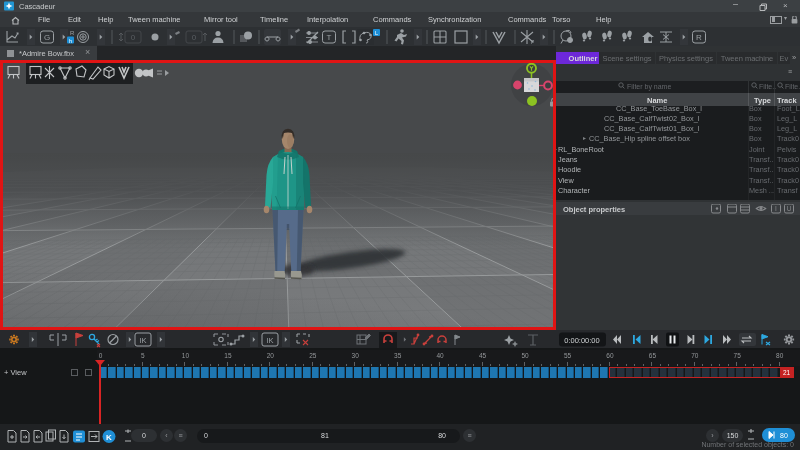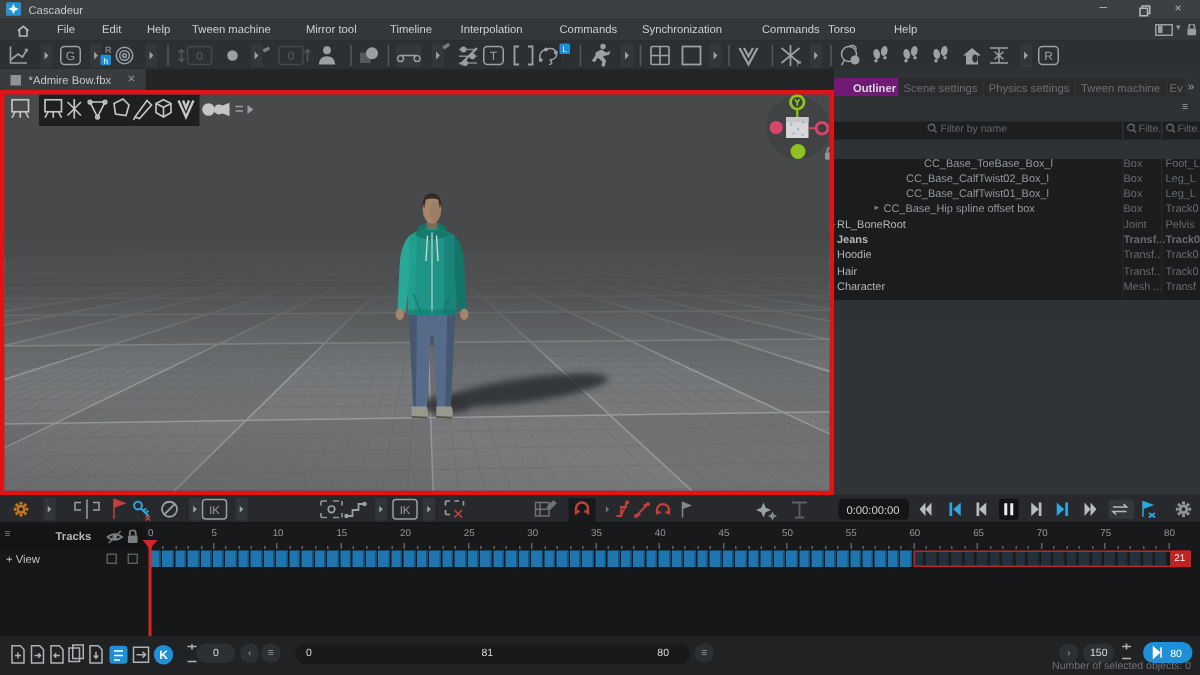--- a/index.html
+++ b/index.html
@@ -520,21 +520,21 @@
             <path d="M147,10.5 L152,8.5 L152,17.5 L147,15.5 Z"></path>
           </g>
           <path d="M156,11 h5 M156,14 h5" stroke="#9a9da0" stroke-width="1"></path>
           <path d="M164,10 l4,3 l-4,3 Z" fill="#9a9da0"></path>
         </g>
   </svg>
 </div>
 
 <div class="abs" style="left:556px;top:46px;width:244px;height:284px;background:#2f3234;">
   <div class="abs" style="left:0;top:6px;width:244px;height:12px;font-size:7.5px;">
-    <div class="abs" style="left:0;top:0;width:54px;height:12px;background:#701a75;color:#d6d8da;font-weight:bold;text-align:center;padding-top:1.5px;">Outliner</div>
+    <div class="abs" style="left:0;top:0;width:54px;height:12px;background:#6d28d9;color:#d6d8da;font-weight:bold;text-align:center;padding-top:1.5px;">Outliner</div>
     <div class="abs" style="left:43px;top:0;width:56px;height:12px;background:#292b2d;color:#6c6f72;text-align:center;padding-top:1.5px;">Scene settings</div>
     <div class="abs" style="left:100px;top:0;width:60px;height:12px;background:#292b2d;color:#6c6f72;text-align:center;padding-top:1.5px;">Physics settings</div>
     <div class="abs" style="left:161px;top:0;width:60px;height:12px;background:#292b2d;color:#6c6f72;text-align:center;padding-top:1.5px;">Tween machine</div>
     <div class="abs" style="left:222px;top:0;width:12px;height:12px;background:#292b2d;color:#6c6f72;text-align:center;padding-top:1.5px;">Ev</div>
     <span class="abs" style="left:236px;top:1px;color:#9fa2a4;">»</span>
   </div>
   <div class="abs" style="left:232px;top:22px;width:8px;height:7px;color:#9fa2a4;font-size:7px;">≡</div>
   <div class="abs" style="left:0;top:35px;width:244px;height:12px;background:#1c1e20;font-size:7px;color:#63666a;">
     <svg width="10" height="10" style="position:absolute;left:62px;top:1px;">
           <circle cx="3" cy="3" r="2.2" stroke="#63666a" fill="none" stroke-width="0.9"></circle>
@@ -546,20 +546,27 @@
           <line x1="4.6" y1="4.6" x2="6.4" y2="6.4" stroke="#63666a" stroke-width="0.9"></line>
         </svg>
         <span class="abs" style="left:203px;top:2px;">Filte..</span>
     <svg width="10" height="10" style="position:absolute;left:221px;top:1px;">
           <circle cx="3" cy="3" r="2.2" stroke="#63666a" fill="none" stroke-width="0.9"></circle>
           <line x1="4.6" y1="4.6" x2="6.4" y2="6.4" stroke="#63666a" stroke-width="0.9"></line>
         </svg>
         <span class="abs" style="left:229px;top:2px;">Filte..</span>
     <div class="abs" style="left:192px;top:0;width:1px;height:12px;background:#2f3234;"></div>
     <div class="abs" style="left:218px;top:0;width:1px;height:12px;background:#2f3234;"></div>
+  </div>
+  <div class="abs" style="left:0;top:47px;width:244px;height:13px;background:#404346;font-size:7.5px;color:#d8dadc;font-weight:bold;">
+    <span class="abs" style="left:91px;top:2.5px;">Name</span>
+    <span class="abs" style="left:198px;top:2.5px;">Type</span>
+    <span class="abs" style="left:221px;top:2.5px;">Track</span>
+    <div class="abs" style="left:192px;top:0;width:1px;height:13px;background:#55585b;"></div>
+    <div class="abs" style="left:218px;top:0;width:1px;height:13px;background:#55585b;"></div>
   </div>
   <div class="abs" style="left:0;top:60px;width:244px;height:94px;background:#1a1c1e;overflow:hidden;">
     <div style="position:relative;margin-top:-4px;">
           <div style="position:absolute;left:0;top:0.5px;width:244px;height:10.3px;font-size:7.3px;color:#95989b;">
             <span style="position:absolute;left:60px;top:1px;">CC_Base_ToeBase_Box_l</span>
             <span style="position:absolute;left:193px;top:1px;color:#686b6f;">Box</span>
             <span style="position:absolute;left:221px;top:1px;color:#686b6f;">Foot_L</span>
           </div>
           <div style="position:absolute;left:0;top:10.8px;width:216px;height:10.3px;font-size:7.3px;color:#95989b;">
             <span style="position:absolute;left:48px;top:1px;">CC_Base_CalfTwist02_Box_l</span>
@@ -576,43 +583,64 @@
             <span style="position:absolute;left:33px;top:1px;">CC_Base_Hip spline offset box</span>
             <span style="position:absolute;left:193px;top:1px;color:#686b6f;">Box</span>
             <span style="position:absolute;left:221px;top:1px;color:#686b6f;">Track0</span>
           </div>
           <div style="position:absolute;left:0;top:41.7px;width:244px;height:10.3px;font-size:7.3px;color:#b2b5b7;">
             <span style="position:absolute;left:-2px;top:1px;color:#7d8083;font-size:6px;">▸</span>
             <span style="position:absolute;left:2px;top:1px;">RL_BoneRoot</span>
             <span style="position:absolute;left:193px;top:1px;color:#686b6f;">Joint</span>
             <span style="position:absolute;left:221px;top:1px;color:#686b6f;">Pelvis</span>
           </div>
-          <div style="position:absolute;left:0;top:52.0px;width:244px;height:10.3px;font-size:7.3px;color:#b2b5b7;font-weight:bold;">
+          <div style="position:absolute;left:0;top:52.0px;width:244px;height:10.3px;font-size:7.3px;color:#b2b5b7;">
             <span style="position:absolute;left:2px;top:1px;">Jeans</span>
             <span style="position:absolute;left:193px;top:1px;color:#686b6f;">Transf...</span>
             <span style="position:absolute;left:221px;top:1px;color:#686b6f;">Track0</span>
           </div>
           <div style="position:absolute;left:0;top:62.3px;width:244px;height:10.3px;font-size:7.3px;color:#b2b5b7;">
             <span style="position:absolute;left:2px;top:1px;">Hoodie</span>
             <span style="position:absolute;left:193px;top:1px;color:#686b6f;">Transf...</span>
             <span style="position:absolute;left:221px;top:1px;color:#686b6f;">Track0</span>
           </div>
           <div style="position:absolute;left:0;top:72.6px;width:244px;height:10.3px;font-size:7.3px;color:#b2b5b7;">
-            <span style="position:absolute;left:2px;top:1px;">Hair</span>
+            <span style="position:absolute;left:2px;top:1px;">View</span>
             <span style="position:absolute;left:193px;top:1px;color:#686b6f;">Transf...</span>
             <span style="position:absolute;left:221px;top:1px;color:#686b6f;">Track0</span>
           </div>
           <div style="position:absolute;left:0;top:82.9px;width:244px;height:10.3px;font-size:7.3px;color:#b2b5b7;">
             <span style="position:absolute;left:2px;top:1px;">Character</span>
             <span style="position:absolute;left:193px;top:1px;color:#686b6f;">Mesh ...</span>
             <span style="position:absolute;left:221px;top:1px;color:#686b6f;">Transf</span>
           </div>
         </div>
     <div class="abs" style="left:192px;top:0;width:1px;height:94px;background:#232527;"></div>
     <div class="abs" style="left:218px;top:0;width:1px;height:94px;background:#232527;"></div>
+  </div>
+  <div class="abs" style="left:0;top:156px;width:244px;height:13px;background:#393c3f;">
+    <span class="abs" style="left:7px;top:2.5px;font-size:7.5px;color:#c8cacc;font-weight:bold;">Object properties</span>
+    <div class="abs" style="left:150px;top:2px;width:90px;height:10px;">
+          <svg width="90" height="10" style="position:absolute;left:0;top:0;">
+            <rect x="5.5" y="0" width="9" height="9" rx="1.5" stroke="#87898c" fill="none"></rect>
+            <circle cx="11" cy="4.5" r="1.2" fill="#87898c"></circle>
+            <rect x="21.5" y="0" width="9" height="9" rx="1.5" stroke="#87898c" fill="none"></rect>
+            <path d="M21.5,3 h9" stroke="#87898c"></path>
+            <rect x="34.5" y="0" width="9" height="9" rx="1.5" stroke="#87898c" fill="none"></rect>
+            <path d="M34.5,3 h9 M34.5,6 h9" stroke="#87898c"></path>
+            <g transform="translate(55,4.5) scale(1.05)" stroke="#87898c" fill="none" stroke-width="1">
+              <path d="M-4.5,0 Q0,-3.5 4.5,0 Q0,3.5 -4.5,0 Z"></path>
+              <circle cx="0" cy="0" r="1.4" fill="#87898c" stroke="none"></circle>
+            </g>
+            <rect x="65.5" y="0" width="9" height="9" rx="1.5" stroke="#87898c" fill="none"></rect>
+            <text x="70" y="7" font-size="6.5" fill="#87898c" text-anchor="middle">I</text>
+            <rect x="78.5" y="0" width="9" height="9" rx="1.5" stroke="#87898c" fill="none"></rect>
+            <text x="83" y="7" font-size="6.5" fill="#87898c" text-anchor="middle">U</text>
+          </svg>
+        </div>
   </div>
   <div class="abs" style="left:0;top:169px;width:244px;height:115px;background:#313436;"></div>
 </div>
 
 <div class="abs" style="left:0;top:330px;width:800px;height:18px;background:#27292c;">
       <svg width="800" height="19" style="position:absolute;left:0;top:0;">
         <line x1="17.1" y1="9.5" x2="18.8" y2="9.5" stroke="#c87820" stroke-width="2"></line>
         <line x1="16.2" y1="11.7" x2="17.4" y2="12.9" stroke="#c87820" stroke-width="2"></line>
         <line x1="14.0" y1="12.7" x2="14.0" y2="14.3" stroke="#c87820" stroke-width="2"></line>
         <line x1="11.8" y1="11.7" x2="10.6" y2="12.9" stroke="#c87820" stroke-width="2"></line>
@@ -704,37 +732,20 @@
         <line x1="785.7" y1="9.5" x2="783.9" y2="9.5" stroke="#93969a" stroke-width="2"></line>
         <line x1="786.7" y1="7.2" x2="785.4" y2="5.9" stroke="#93969a" stroke-width="2"></line>
         <line x1="789.0" y1="6.2" x2="789.0" y2="4.4" stroke="#93969a" stroke-width="2"></line>
         <line x1="791.3" y1="7.2" x2="792.6" y2="5.9" stroke="#93969a" stroke-width="2"></line>
         <circle cx="789" cy="9.5" r="3.2" fill="#93969a"></circle>
         <circle cx="789" cy="9.5" r="1.3" fill="#27292c"></circle>
       </svg>
     </div>
 
 <div class="abs" style="left:0;top:348px;width:800px;height:76px;background:#151718;">
-  <div class="abs" style="left:0;top:2px;width:97px;height:15px;background:#121416;">
-    <div class="abs" style="left:3px;top:3px;width:8px;height:8px;color:#7d8083;font-size:7px;">≡</div>
-    <span class="abs" style="left:37px;top:3px;font-size:7.5px;font-weight:bold;color:#b5b8ba;">Tracks</span>
-    <svg width="12" height="11" style="position:absolute;left:71px;top:3px;">
-          <g transform="translate(5.5,5) scale(1.1)" stroke="#7d8083" fill="none" stroke-width="1">
-            <path d="M-4.5,0 Q0,-3.5 4.5,0 Q0,3.5 -4.5,0 Z"></path>
-            <circle cx="0" cy="0" r="1.4" fill="#7d8083" stroke="none"></circle>
-          </g>
-          <line x1="1.5" y1="9" x2="9.5" y2="1" stroke="#7d8083" stroke-width="1"></line>
-        </svg>
-    <svg width="10" height="11" style="position:absolute;left:84px;top:3px;">
-          <g transform="translate(4.5,4.5) scale(1.0)" fill="#7d8083">
-            <rect x="-3.2" y="-0.5" width="6.4" height="5" rx="0.8"></rect>
-            <path d="M-2,-0.5 v-1.6 a2,2 0 0 1 4,0 v1.6" stroke="#7d8083" stroke-width="1.2" fill="none"></path>
-          </g>
-        </svg>
-  </div>
   <div class="abs" style="left:97px;top:2px;width:703px;height:16px;background:#18191b;font-size:6.5px;color:#94979a;">
         <span style="position:absolute;left:-3.5px;top:2px;width:14px;text-align:center;">0</span>
         <span style="position:absolute;left:38.9px;top:2px;width:14px;text-align:center;">5</span>
         <span style="position:absolute;left:81.4px;top:2px;width:14px;text-align:center;">10</span>
         <span style="position:absolute;left:123.9px;top:2px;width:14px;text-align:center;">15</span>
         <span style="position:absolute;left:166.3px;top:2px;width:14px;text-align:center;">20</span>
         <span style="position:absolute;left:208.8px;top:2px;width:14px;text-align:center;">25</span>
         <span style="position:absolute;left:251.2px;top:2px;width:14px;text-align:center;">30</span>
         <span style="position:absolute;left:293.7px;top:2px;width:14px;text-align:center;">35</span>
         <span style="position:absolute;left:336.1px;top:2px;width:14px;text-align:center;">40</span>

